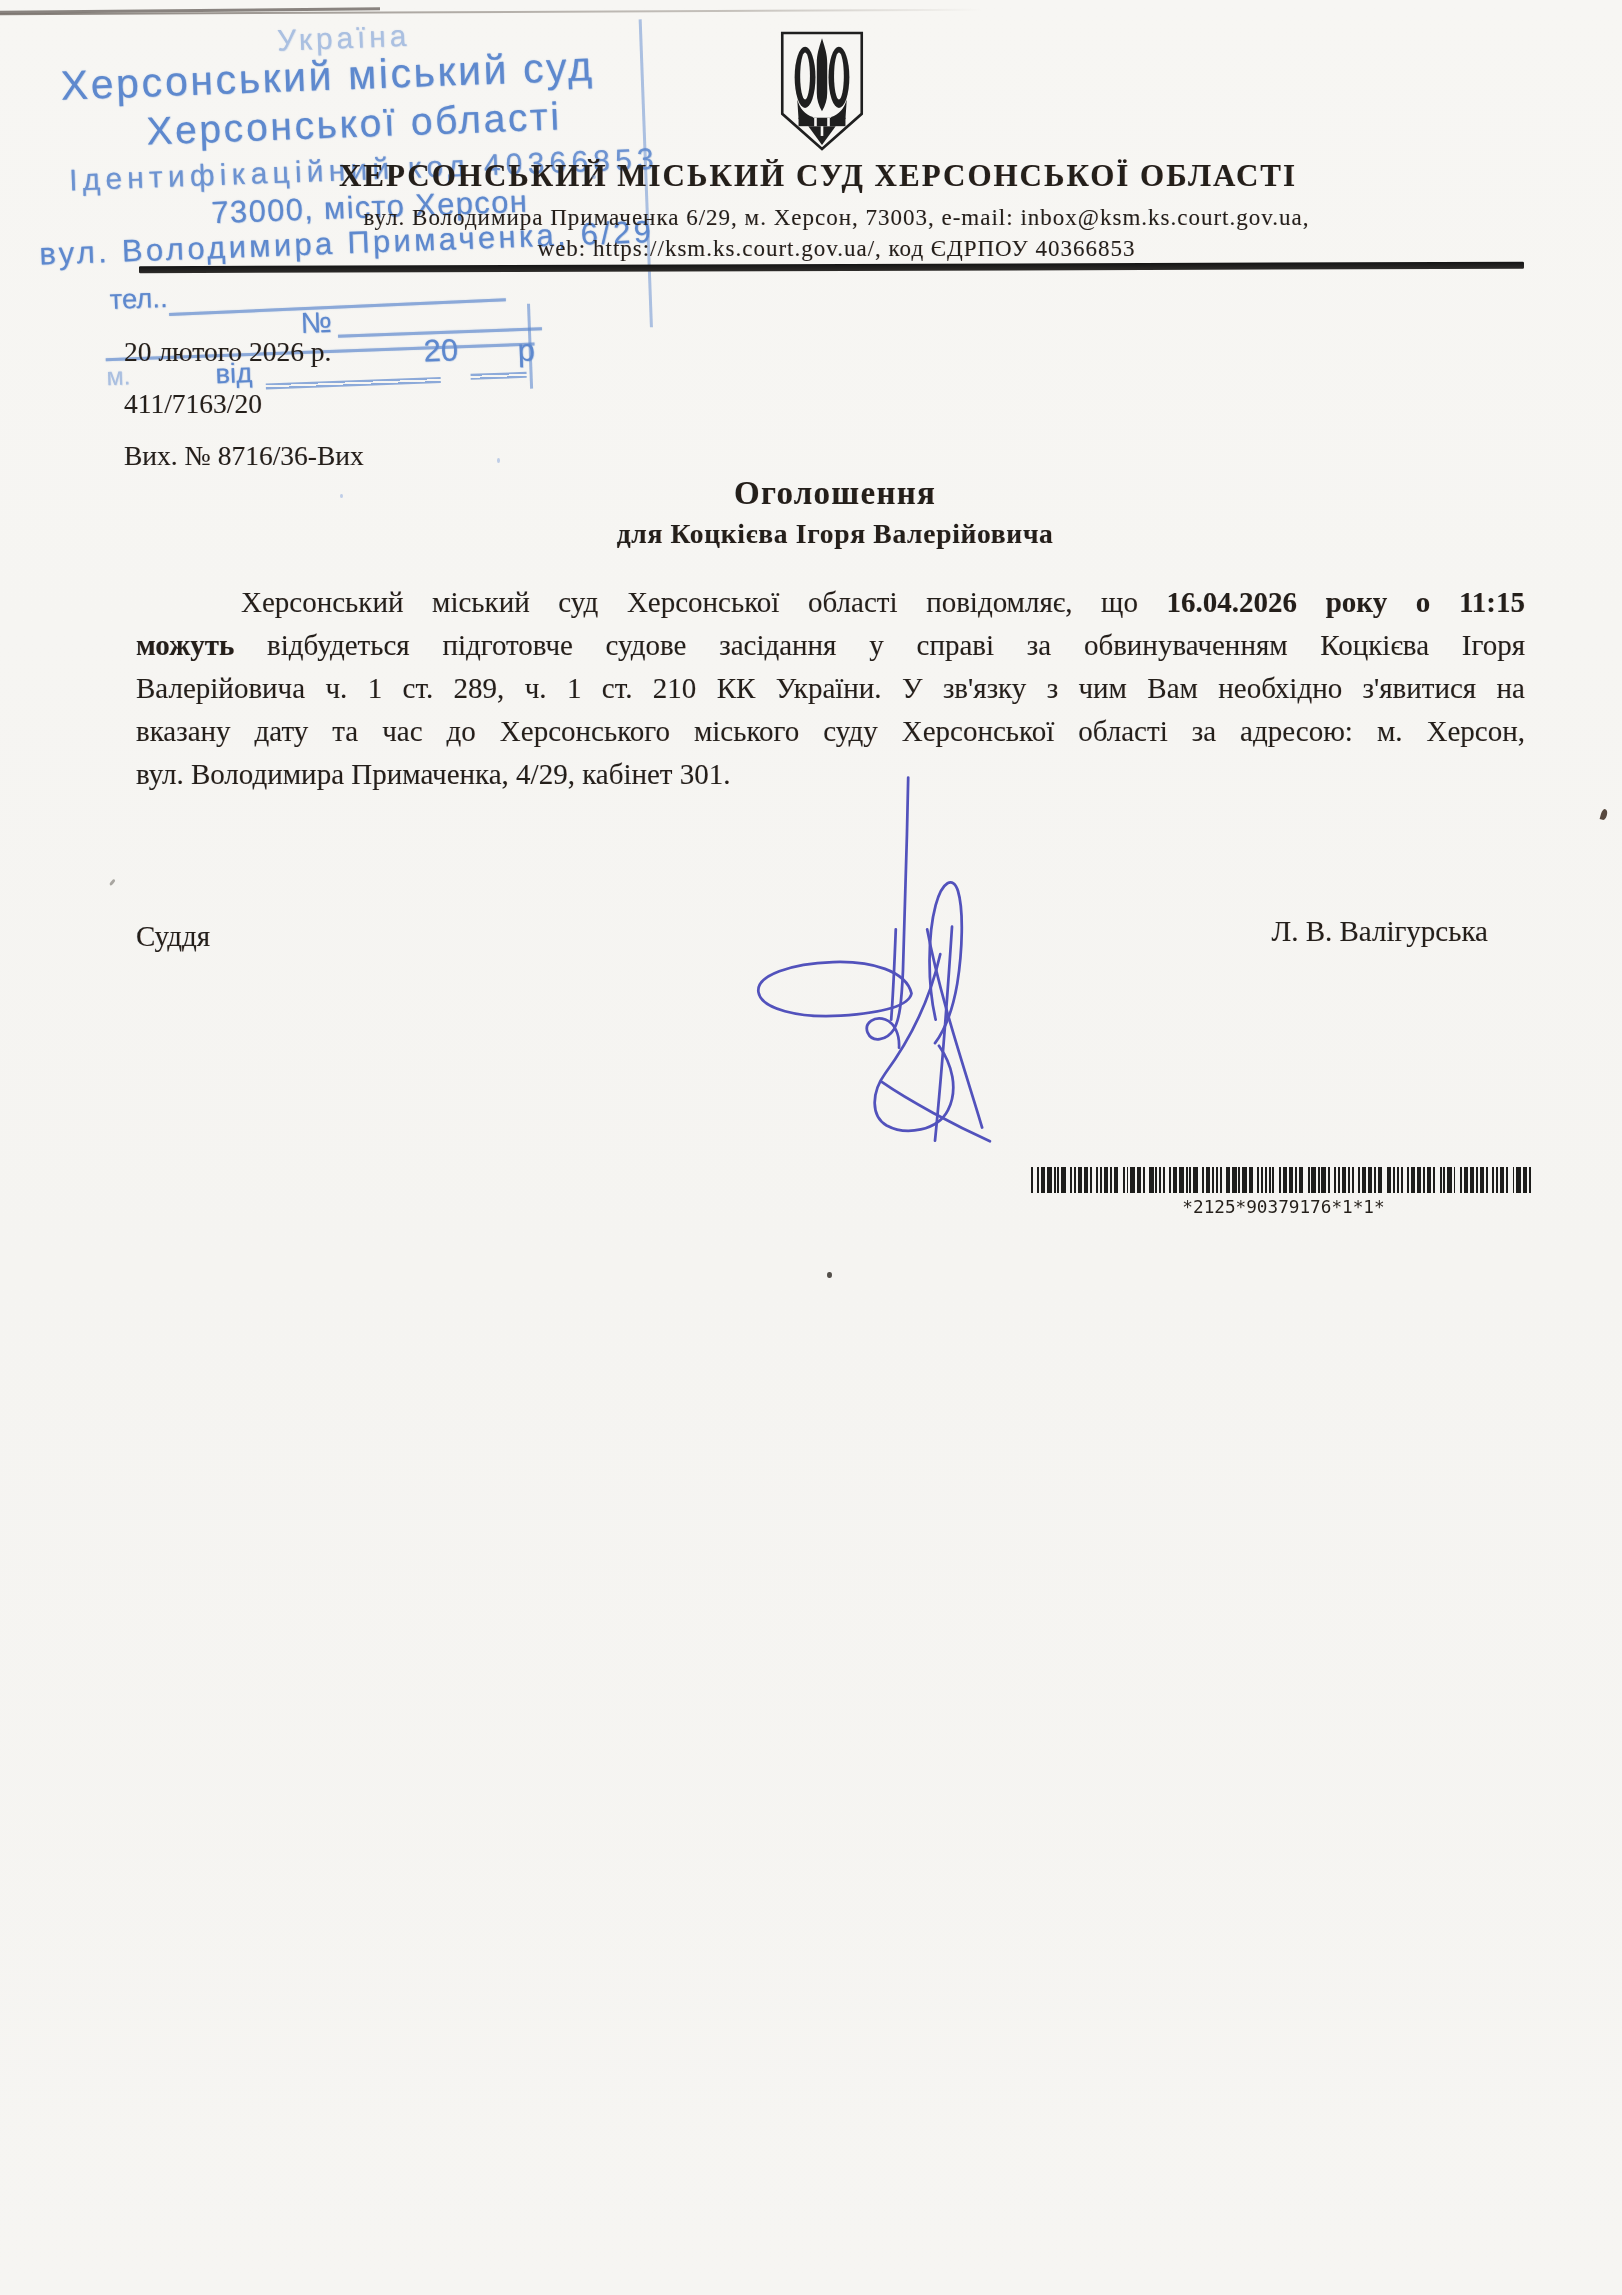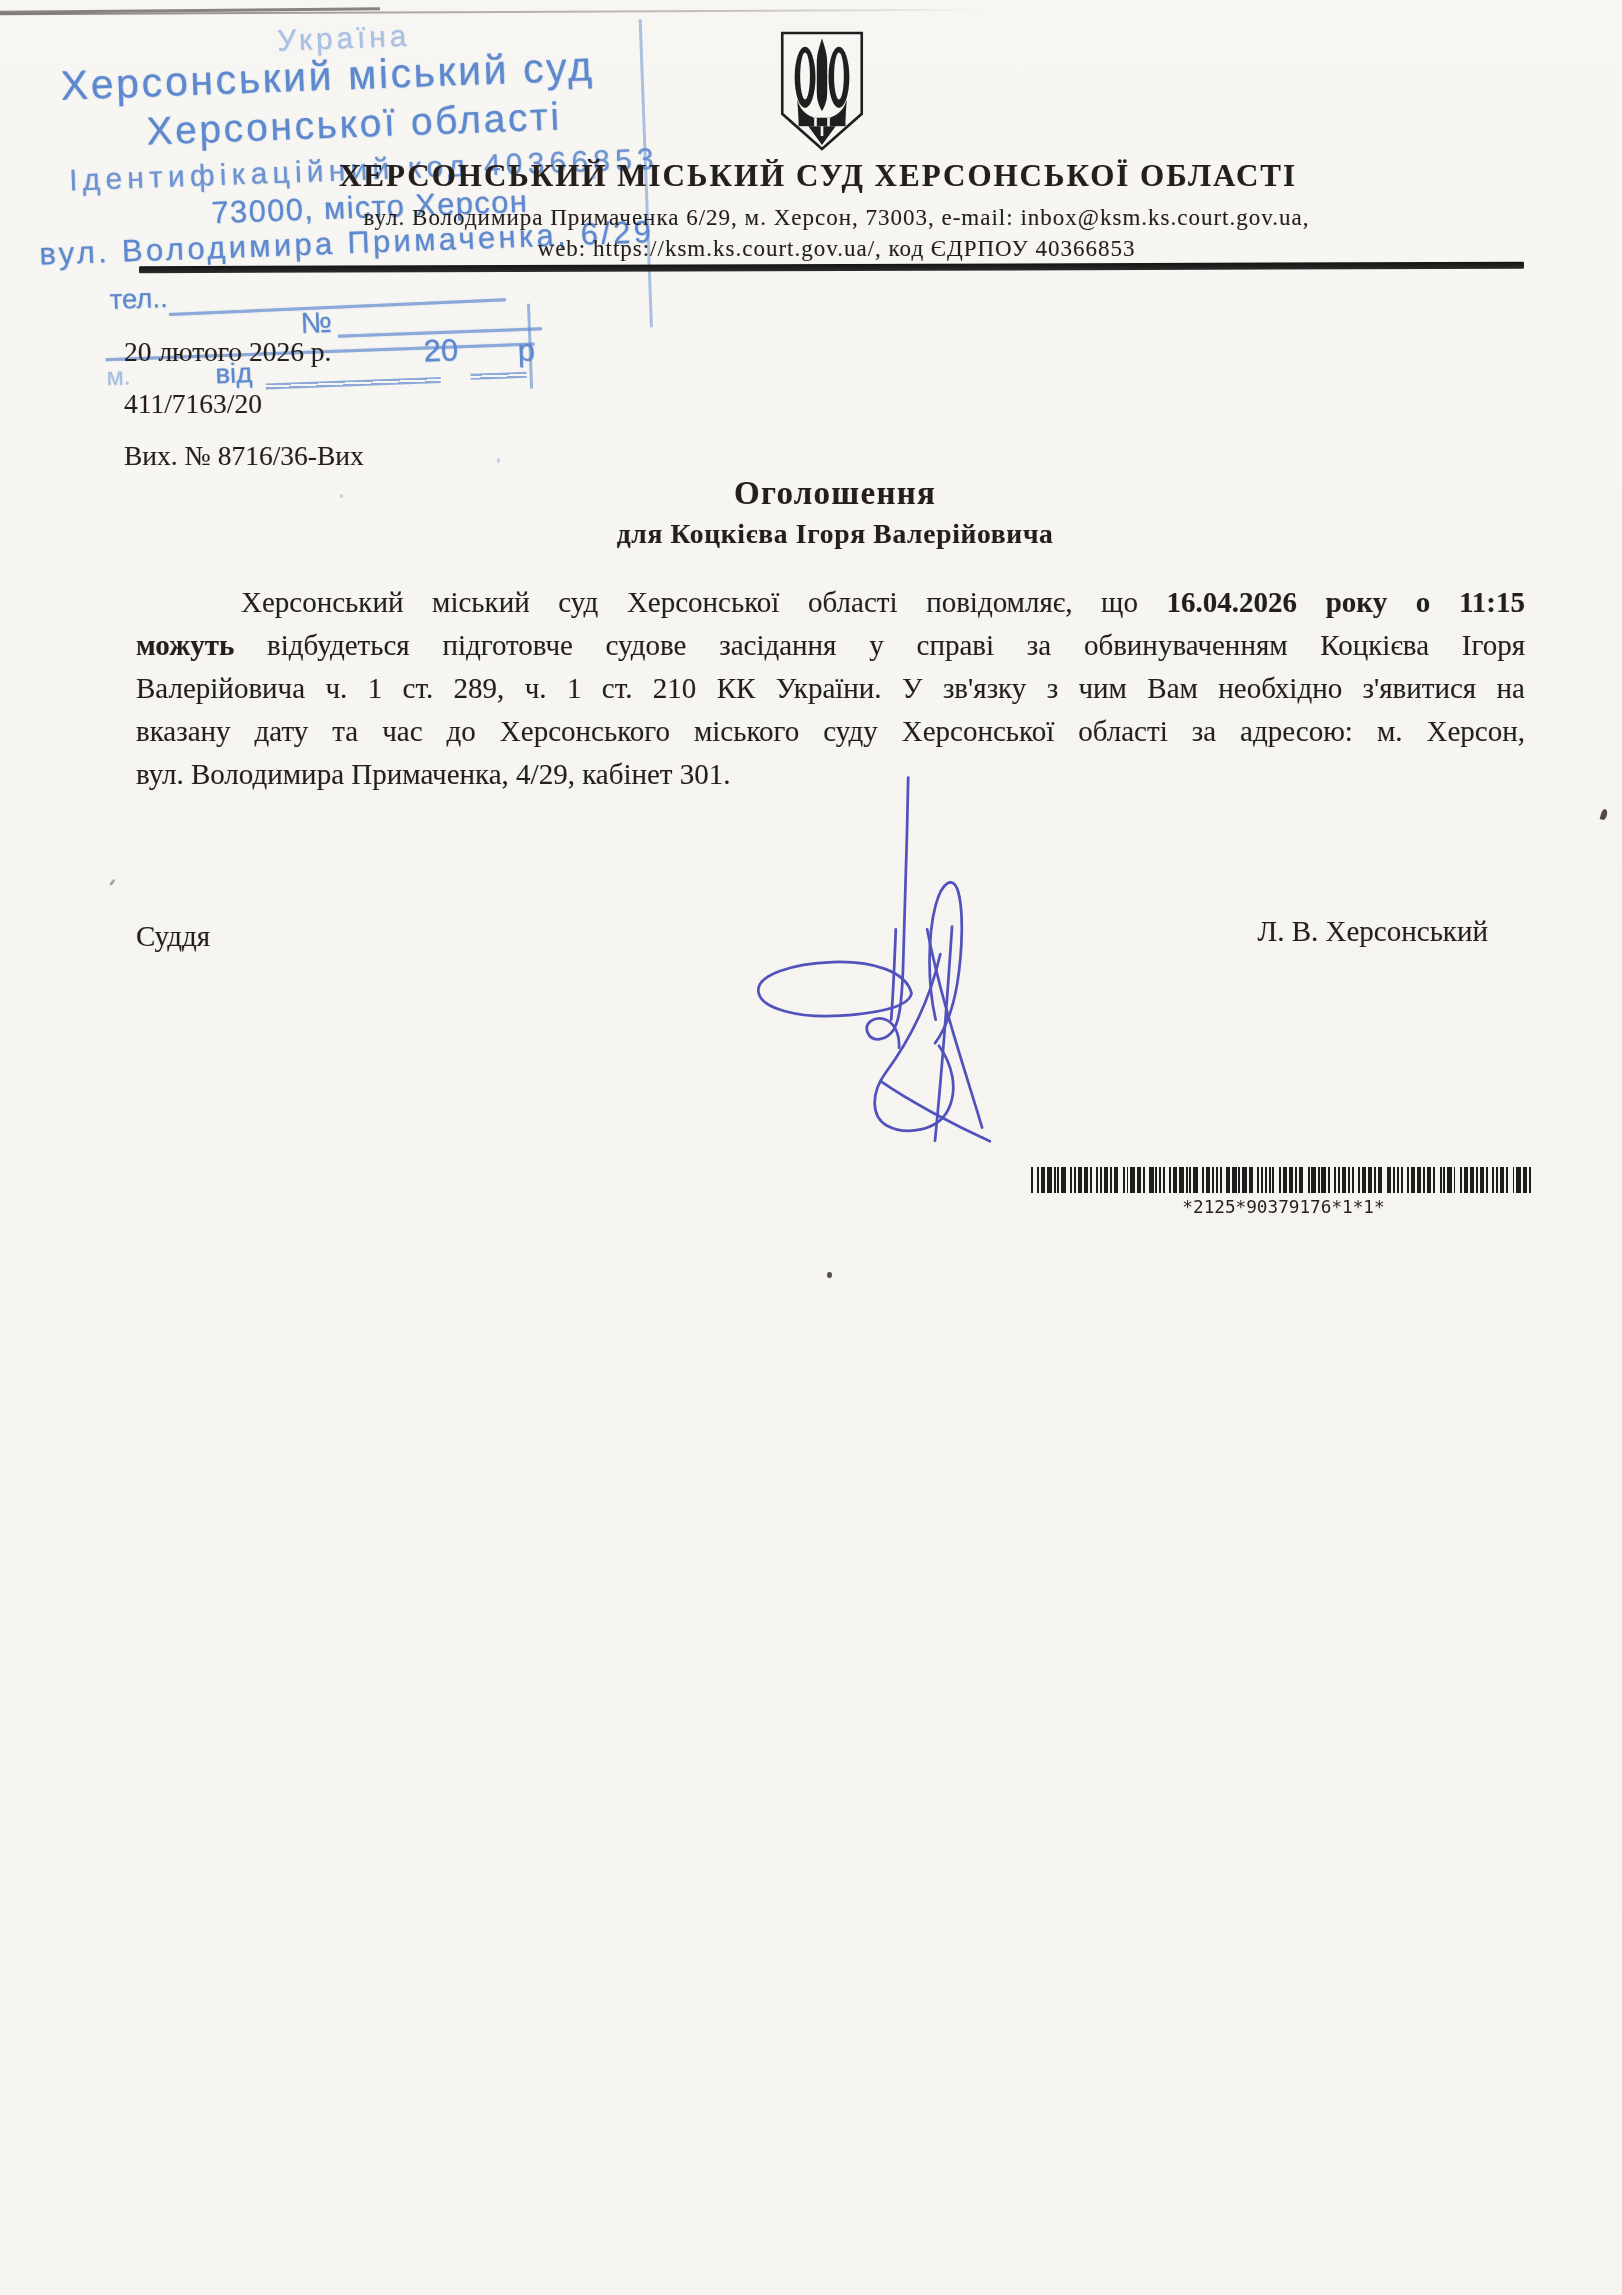--- a/index.html
+++ b/index.html
@@ -124,21 +124,21 @@
   <div class="abs bodytext ink">
     <div class="bline indent1"><span>Херсонський міський суд Херсонської області повідомляє, що</span> <b>16.04.2026 року о 11:15</b></div>
     <div class="bline"><b>можуть</b> <span>відбудеться підготовче судове засідання у справі за обвинуваченням Коцкієва Ігоря</span></div>
     <div class="bline">Валерійовича ч. 1 ст. 289, ч. 1 ст. 210 КК України. У зв'язку з чим Вам необхідно з'явитися на</div>
     <div class="bline">вказану дату та час до Херсонського міського суду Херсонської області за адресою: м. Херсон,</div>
     <div class="bline noj">вул. Володимира Примаченка, 4/29, кабінет 301.</div>
   </div>
 
   <div class="abs sigrow ink">
     <span>Суддя</span>
-    <span class="judge-name">Л. В. Херсонський</span>
+    <span class="judge-name">Л. В. Валігурська</span>
   </div>
 
   <svg class="abs pen" width="314" height="412" viewBox="0 0 480 630" fill="none" stroke="#4545b8" stroke-width="4.2" stroke-linecap="round" opacity="0.92">
     <path d="M303,30 C301,130 298,240 295,325 C293,372 290,400 281,415 C270,432 248,436 241,420 C235,405 252,394 268,400 C283,406 290,423 289,443"></path>
     <path d="M284,262 C282,315 280,360 277,400"></path>
     <path d="M308,360 C300,326 248,310 188,312 C125,314 70,332 74,358 C78,384 136,398 200,394 C258,390 304,380 308,360"></path>
     <path d="M345,400 C332,345 333,270 345,225 C355,188 372,180 379,203 C388,232 386,295 378,345 C370,392 356,420 344,436"></path>
     <path d="M352,300 C334,380 296,444 268,482 C246,512 246,548 270,562 C300,578 348,570 364,538 C380,506 370,468 350,440"></path>
     <path d="M332,262 C352,368 394,490 416,565"></path>
     <path d="M370,258 C362,380 352,505 344,585"></path>

